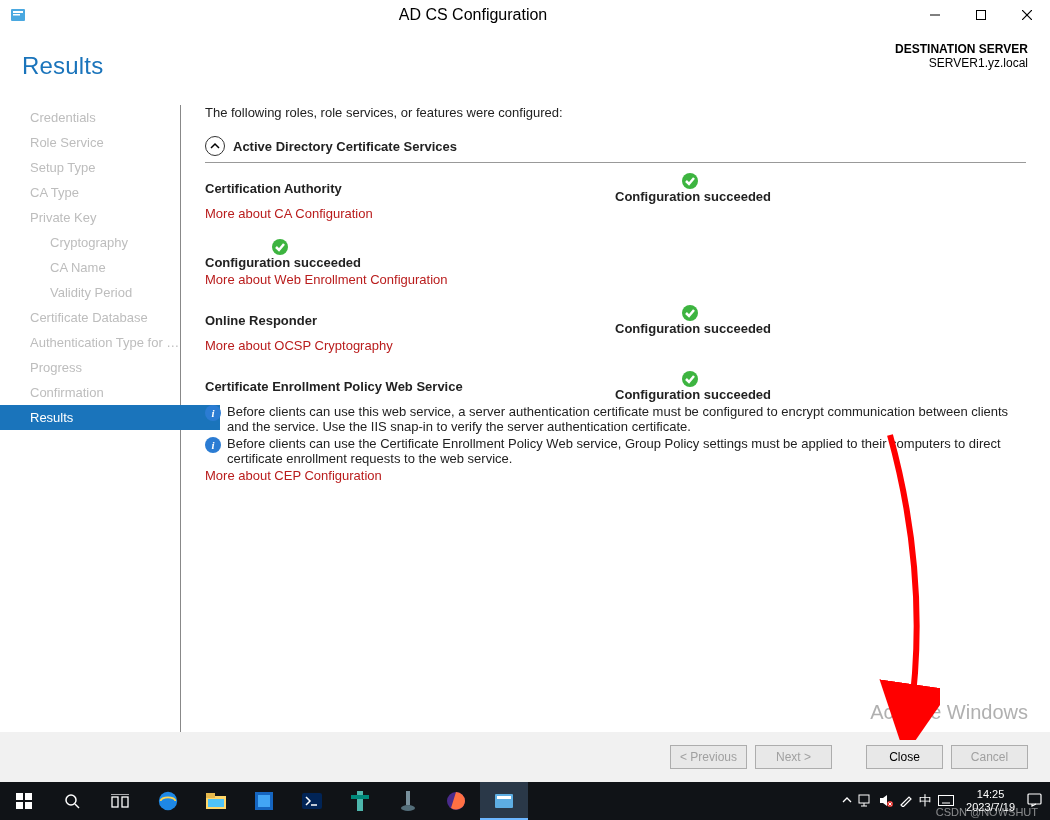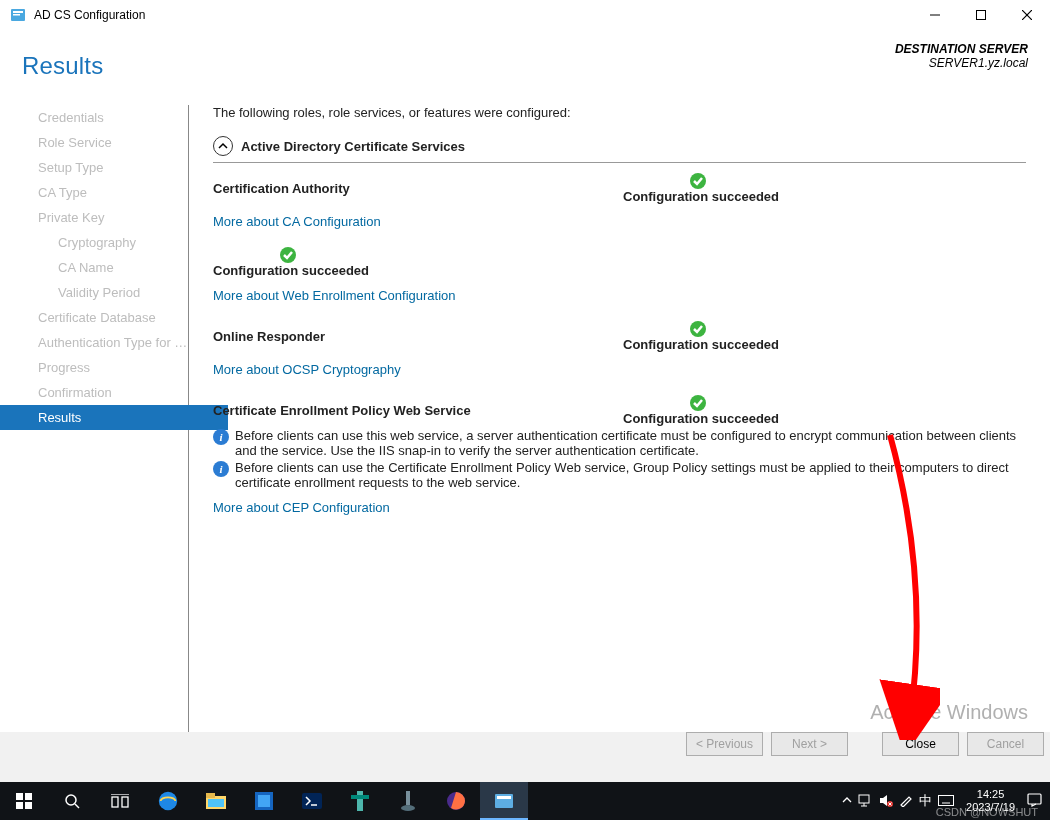--- a/index.html
+++ b/index.html
@@ -1,46 +1,46 @@
 <!DOCTYPE html>
 <html><head>
 <meta charset="utf-8">
 <style>
 html, body { margin:0; padding:0; font-family:"Segoe UI",sans-serif; font-size:13px; color:#000; background:#fff; width:1050px; height:820px; overflow:hidden; }
 .window { width:1050px; height:782px; background:#fff; display:flex; flex-direction:column; position:relative; }
 .titlebar { height:30px; display:flex; align-items:center; border-bottom:0; }
 .titlebar .app-icon { width:16px; height:16px; margin:0 8px 0 10px; }
-.titlebar .title { font-size:12px; flex:1; }
+.titlebar .title { font-size:16px; flex:1;text-align:center; }
 .win-btn { width:46px; height:30px; display:flex; align-items:center; justify-content:center; }
 .win-btn svg { width:10px; height:10px; }
 .header-row { display:flex; align-items:flex-start; padding:10px 24px 0 22px; }
 .page-title { font-size:24px; color:#1a74bb; font-weight:400; letter-spacing:.2px; margin:12px 0 25px 0; }
-.dest { text-align:right; font-size:12px; position:absolute; right:22px; top:42px;font-style:italic;}
+.dest { text-align:right; font-size:12px; position:absolute; right:22px; top:42px;}
 .dest .lbl { font-weight:bold; }
-.main { flex:1; display:flex; padding:0 24px 0 22px; overflow:hidden; }
+.main { flex:1; display:flex; padding:0 24px 0 14px; overflow:hidden; }
 .sidebar { width:167px; border-right:1px solid #888; padding-top:0; box-sizing:border-box; }
 .sidebar .step { padding:5px 0 5px 16px; color:#bdbdbd; font-size:13px; white-space:nowrap; overflow:hidden; text-overflow:ellipsis; }
 .sidebar .sub { padding-left:36px; }
 .sidebar .selected { background:#1a74bb; color:#fff; margin-left:-22px; padding-left:38px; width:190px;}
 .content { flex:1; padding:0 0 0 24px; font-size:13px; color:#222; overflow-y:auto; }
 .intro { margin-bottom:16px; }
 .adcs-row { display:flex; align-items:center; font-weight:bold; border-bottom:1px solid #999; padding-bottom:6px; margin-bottom:10px; }
 .adcs-row .chev { width:18px; height:18px; border:1px solid #333; border-radius:50%; display:flex; align-items:center; justify-content:center; margin-right:8px; }
 .adcs-row .chev svg { width:10px; height:10px; }
 .role-block { margin-bottom:18px; }
 .role-head { display:flex; align-items:center; }
 .role-name { font-weight:bold; width:410px; }
 .status { display:flex; align-items:center; font-weight:bold;flex-direction:column; }
 .check { width:16px; height:16px; border-radius:50%; background:#3db440; display:flex; align-items:center; justify-content:center; margin-right:7px; }
 .check svg { width:10px; height:10px; stroke:#fff; stroke-width:2.5; fill:none; }
-.link { color:#0369a1; margin-top:10px; cursor:pointer; display:inline-block; }
+.link { color:#b91c1c; margin-top:2px; cursor:pointer; display:inline-block; }
 .info-row { display:flex; margin-top:2px; }
 .info-icon { width:16px; height:16px; border-radius:50%; background:#2b7cd3; color:#fff; display:flex; align-items:center; justify-content:center; font-size:11px; font-weight:bold; font-style:italic; font-family:Georgia,serif; margin-right:6px; flex-shrink:0; margin-top:1px; }
 .info-text { flex:1; }
-.footer { height:50px; background:#f1f1f1; display:flex; align-items:flex-start; justify-content:flex-end; padding:0 6px; gap:8px; }
+.footer { height:50px; background:#f1f1f1; display:flex; align-items:center; justify-content:flex-end; padding:0 22px; gap:8px; }
 .footer .btn { width:75px; height:22px; border:1px solid #adadad; background:#e8e8e8; font-size:12px; display:flex; align-items:center; justify-content:center; }
 .footer .btn.disabled { color:#a0a0a0; }
 .footer .spacer { width:18px; }
 .activate { position:absolute; right:22px; bottom:58px; text-align:left; color:#bdbdbd; font-size:14px; }
 .activate .big { font-size:20px; color:#b0b0b0; }
 .arrow { position:absolute; pointer-events:none; }
 .taskbar { height:38px; width:1050px; background:#101317; display:flex; align-items:center; color:#fff; position:relative; }
 .tb-item { width:48px; height:38px; display:flex; align-items:center; justify-content:center; }
 .tb-item.active { background:#2a3848; border-bottom:2px solid #6cb6ff; box-sizing:border-box; }
 .tray { margin-left:auto; display:flex; align-items:center; gap:6px; padding-right:8px; font-size:11px; }

